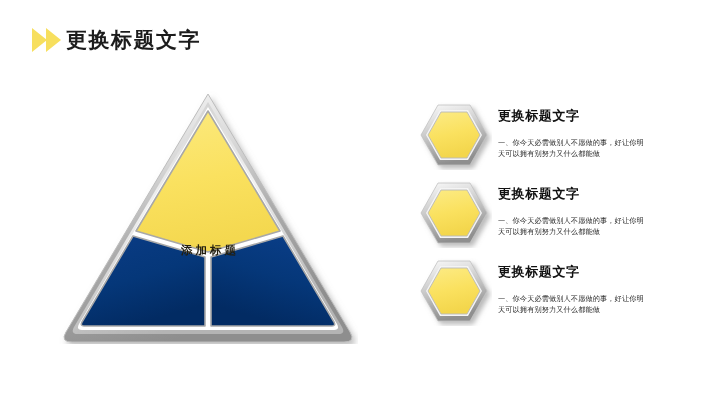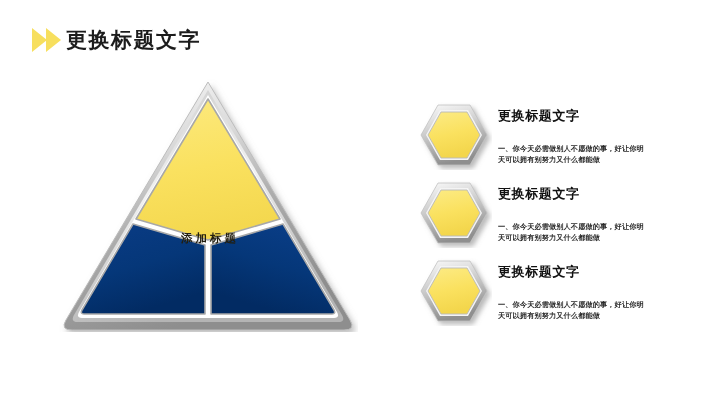--- a/index.html
+++ b/index.html
@@ -30,21 +30,21 @@
     font-weight:bold;
     letter-spacing:1.5px;
     color:#1c1c1c;
     line-height:36px;
     white-space:nowrap;
   }
 
   
   #triangle-diagram {
     position:absolute;
-    left:58px; top:76px;
+    left:58px; top:88px;
     width:300px; height:256px;
   }
   #triangle-diagram svg { display:block; }
 
   .tri-label {
     position:absolute;
     font-size:11.5px;
     font-weight:bold;
     letter-spacing:3px;
     white-space:nowrap;
@@ -90,26 +90,26 @@
   }
   .feature-title {
     font-size:13px;
     font-weight:bold;
     letter-spacing:0.6px;
     color:#111111;
     line-height:16px;
     white-space:nowrap;
   }
   .feature-body {
-    margin-top:19px;
+    margin-top:13px;
     font-size:7.2px;
     line-height:11px;
     color:#2a2a2a;
     letter-spacing:0.1px;
-    font-weight:bold;
+    font-weight:normal;
     width:150px;
   }
 </style>
 </head>
 <body>
 
 <div id="header">
 
   <span id="arrow-icon">
     <svg width="40" height="26" viewBox="0 0 40 26">

